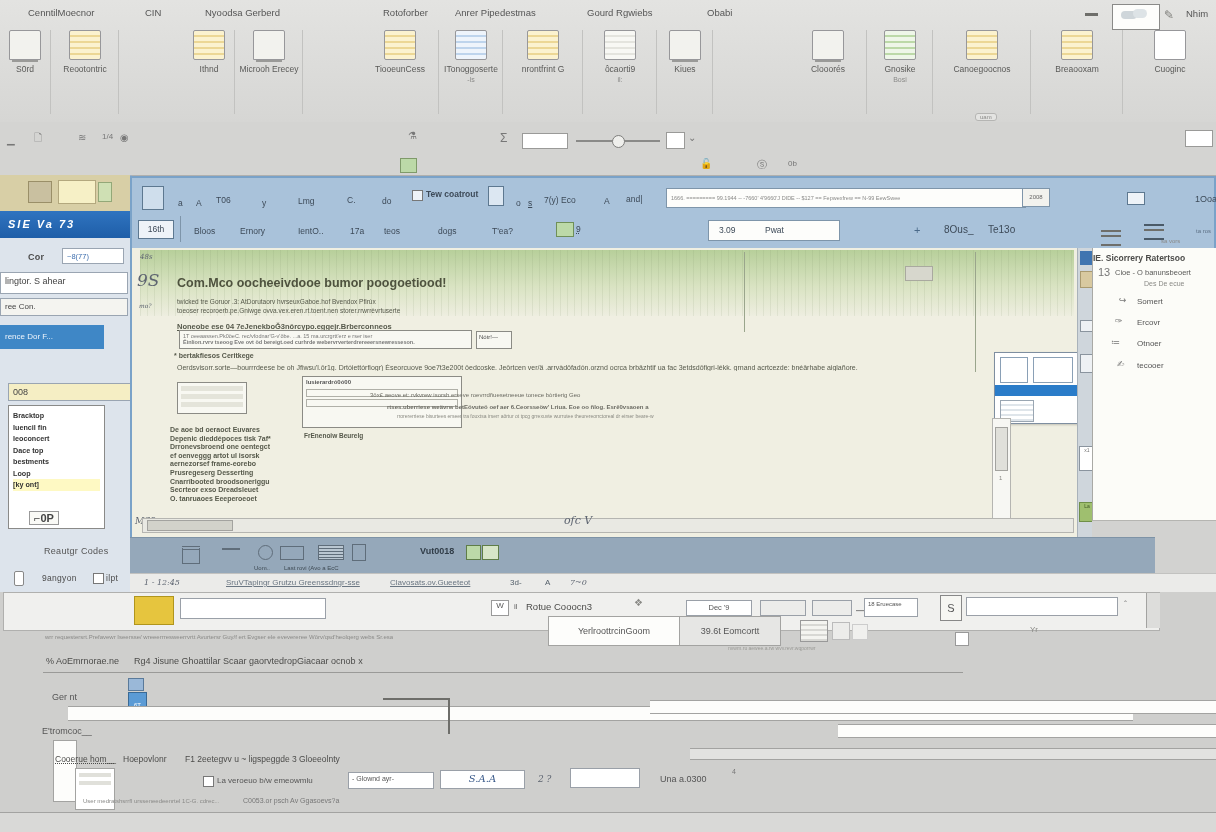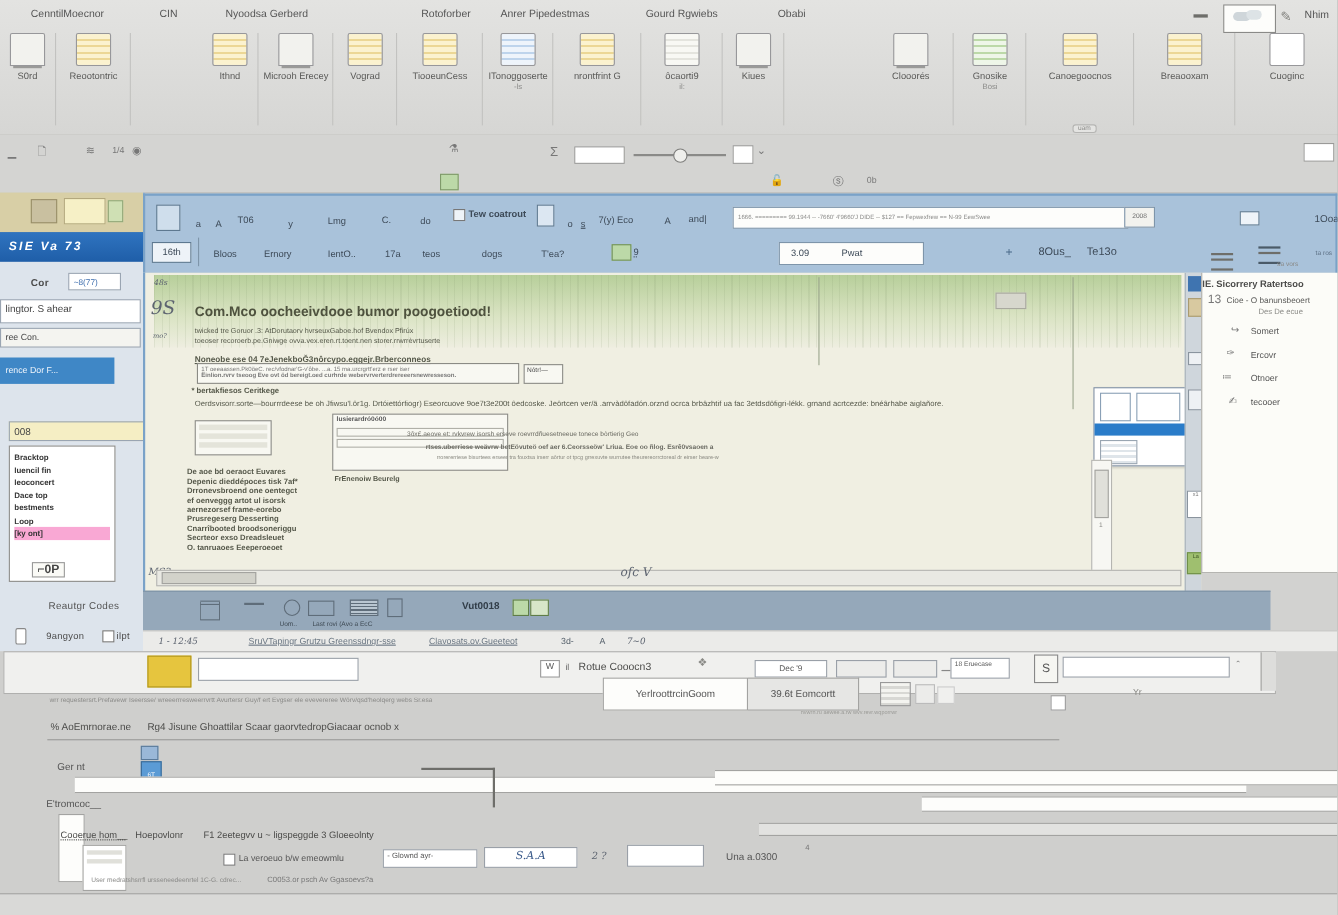--- a/index.html
+++ b/index.html
@@ -98,24 +98,20 @@
         <div class="ric ry"></div>
         <span class="lbl">Reootontric</span>
       </div>
     <div class="rbtn" style="left:184px;width:50px">
         <div class="ric ry"></div>
         <span class="lbl">Ithnd</span>
       </div>
     <div class="rbtn" style="left:236px;width:66px">
         <div class="ric rm"></div>
         <span class="lbl">Microoh Erecey</span>
-      </div>
-    <div class="rbtn" style="left:304px;width:56px">
-        <div class="ric ry"></div>
-        <span class="lbl">Vograd</span>
       </div>
     <div class="rbtn" style="left:362px;width:76px">
         <div class="ric ry"></div>
         <span class="lbl">TiooeunCess</span>
       </div>
     <div class="rbtn" style="left:504px;width:78px">
         <div class="ric ry"></div>
         <span class="lbl">nrontfrint G</span>
       </div>
     <div class="rbtn" style="left:440px;width:62px">
@@ -181,35 +177,35 @@
   </div>
 
   <div id="leftpane" class="abs">
     <div class="abs" style="left:0;top:0;width:130px;height:36px;background:#d8cfa6;border-bottom:1px solid #b3a87e">
       <div class="abs" style="left:28px;top:6px;width:22px;height:20px;background:#c9c0a0;border:1px solid #9a8f68"></div>
       <div class="abs" style="left:58px;top:5px;width:36px;height:22px;background:#f6f0c6;border:1px solid #b3a87e"></div>
       <div class="abs" style="left:98px;top:7px;width:12px;height:18px;background:#cfe0b4;border:1px solid #93a878"></div>
     </div>
     <div id="lp-title">SIE  Va  73</div>
     <span class="t" style="left:28px;top:77px;font-size:9px;font-weight:bold">Cor</span>
-    <div class="lp-field" style="left:62px;top:73px;width:48px;height:16px;color:#3f6fae;font-size:7.5px">~8(77)</div>
+    <div class="lp-field" style="left:62px;top:73px;width:62px;height:16px;color:#3f6fae;font-size:7.5px">~8(77)</div>
     <div class="lp-field" style="left:0px;top:97px;width:128px;height:22px;font-size:9px">lingtor. S ahear</div>
     <div class="lp-field" style="left:0px;top:123px;width:128px;height:18px;font-size:8px;background:#f4f4f0">ree Con.</div>
     <div class="abs" style="left:0;top:150px;width:104px;height:24px;background:#3f87c6;color:#eef4fb;
          font-size:8px;line-height:24px;padding-left:5px;box-sizing:border-box">rence Dor F...</div>
     <div class="lp-field" style="left:8px;top:208px;width:125px;height:18px;background:#f5eec4;font-size:9px">008</div>
     <div class="abs" style="left:8px;top:230px;width:95px;height:122px;background:#fff;border:1px solid #8a8a88">
       <div style="padding:4px 4px 0 4px">
         <div class="lp-item">Bracktop</div>
         <div class="lp-item">Iuencil fin</div>
         <div class="lp-item">Ieoconcert</div>
         <div class="lp-item">Dace top</div>
         <div class="lp-item">bestments</div>
         <div class="lp-item">Loop</div>
-        <div class="lp-item" style="background:#f9a8d4">[ky ont]</div>
+        <div class="lp-item" style="background:#fef9c3">[ky ont]</div>
       </div>
       <div class="abs" style="left:20px;bottom:3px;font-size:11px;font-weight:bold;color:#444;border:1px solid #999;
            padding:0 4px;background:#fafaf6">⌐0P</div>
     </div>
     <span class="t" style="left:44px;top:371px;font-size:9px;color:#555">Reautgr Codes</span>
     <span class="abs" style="left:14px;top:396px;width:8px;height:13px;border:1px solid #888;border-radius:2px;background:#fff"></span>
     <span class="t" style="left:42px;top:398px;font-size:8.5px">9angyon</span>
     <span class="chk" style="left:93px;top:398px"></span>
     <span class="t" style="left:106px;top:398px;font-size:8.5px">ilpt</span>
     <span class="t" style="left:18px;top:420px;font-size:8.5px">M.0-6cek</span>

